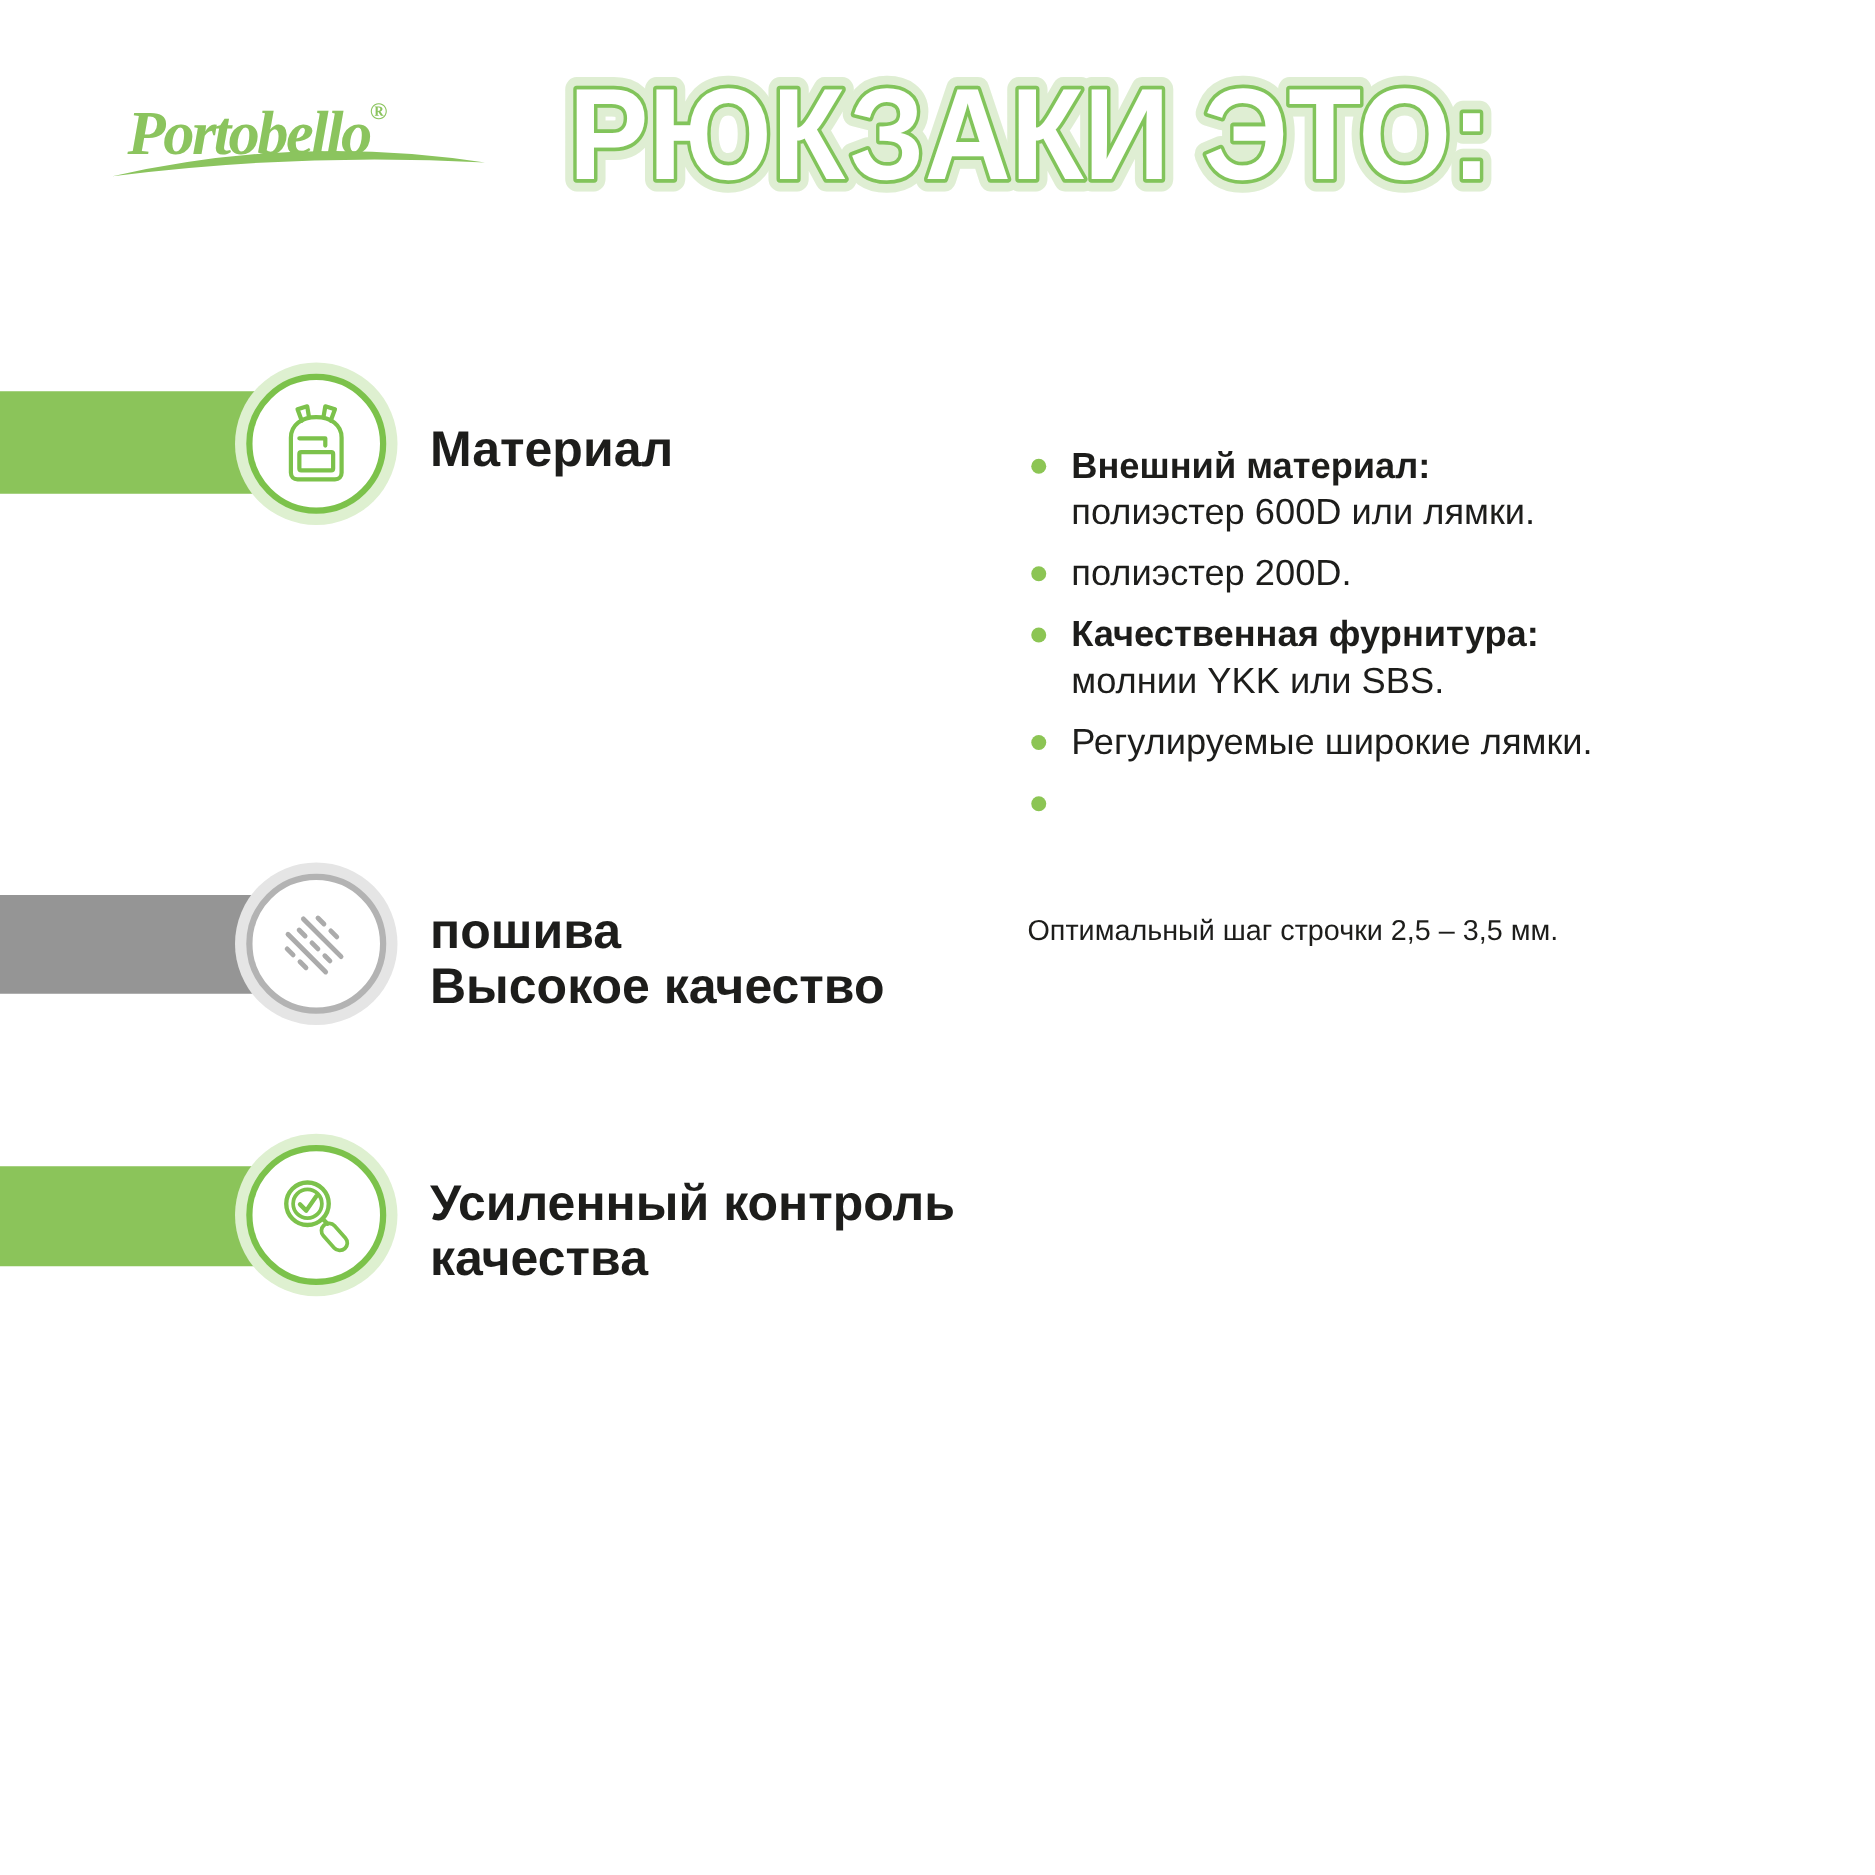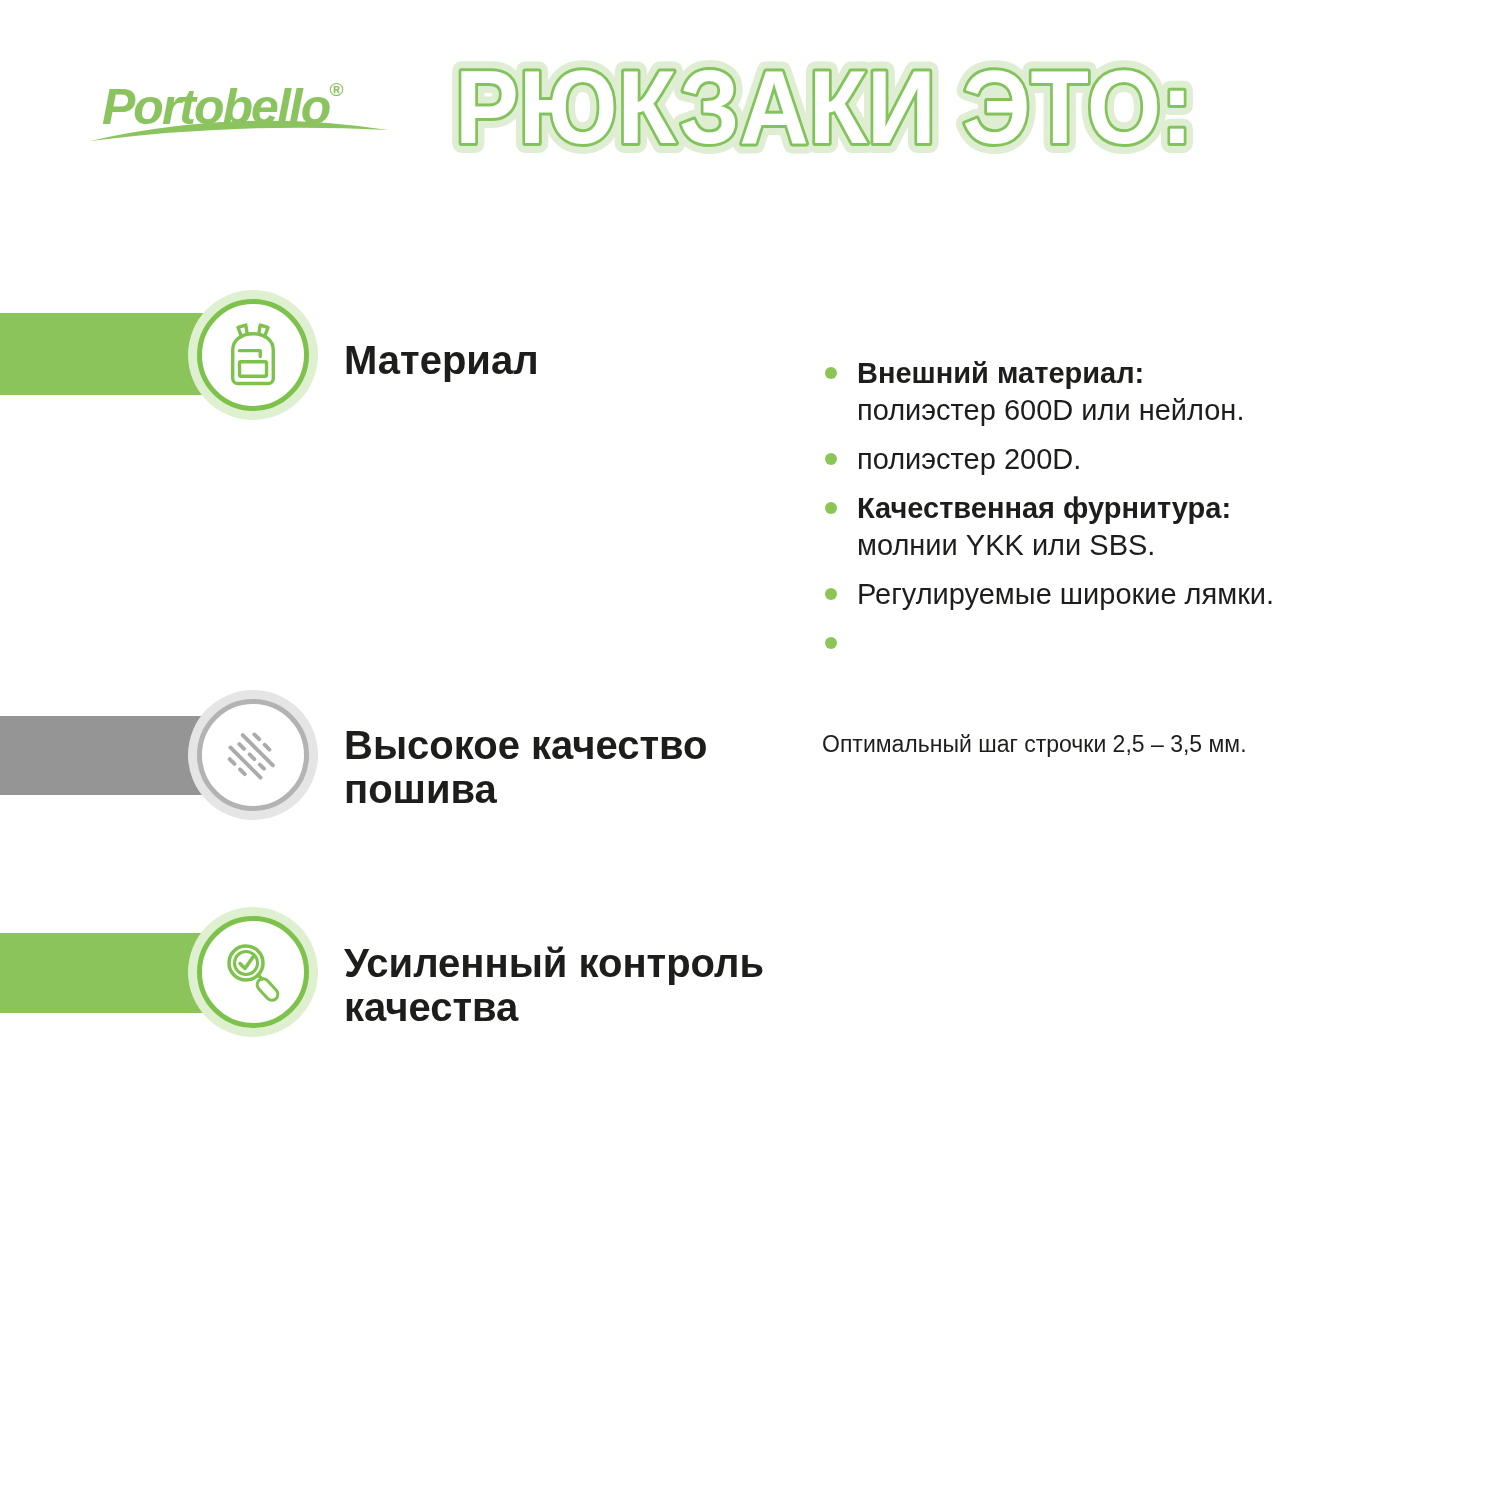--- a/index.html
+++ b/index.html
@@ -3,21 +3,21 @@
 <meta charset="utf-8">
 <style>
   html,body{margin:0;padding:0;}
   body{
     width:1500px;height:1500px;position:relative;overflow:hidden;
     background:#ffffff;
     font-family:"Liberation Sans", sans-serif;
     color:#1d1d1b;
   }
   
-  .logo{position:absolute;left:102px;top:64px;width:320px;}
+  .logo{position:absolute;left:102px;top:64px;width:320px;font-family:Liberation Serif, serif;}
   .logo-text{
     font-size:50px;font-weight:700;font-style:italic;
     letter-spacing:-2px;color:#8bc45e;line-height:52px;white-space:nowrap;
   }
   .logo-reg{font-size:19px;font-style:italic;vertical-align:28px;letter-spacing:0;}
   .logo-swoosh{position:absolute;left:-14px;top:52px;}
   
   .title-wrap{position:absolute;left:439px;top:46px;}
   .title-wrap text{
     font-family:"Liberation Sans", sans-serif;
@@ -105,21 +105,21 @@
     <rect x="15" y="40" width="28" height="15" rx="1.5"></rect>
   </svg>
 </div>
 <div class="heading h1">
   <span>Материал</span>
 </div>
 
 <div class="bullets">
   <div class="bullet-item">
     <span class="bullet-dot"></span>
-    <span class="bullet-label">Внешний материал:</span><span>полиэстер 600D или нейлон.</span>
+    <span class="bullet-label">Внешний материал:</span><span>полиэстер 600D или лямки.</span>
   </div>
   <div class="bullet-item">
     <span class="bullet-dot"></span>
     <span>полиэстер 200D.</span>
   </div>
   <div class="bullet-item">
     <span class="bullet-dot"></span>
     <span class="bullet-label">Качественная фурнитура:</span><span>молнии YKK или SBS.</span>
   </div>
   <div class="bullet-item">
@@ -139,22 +139,22 @@
     <g transform="rotate(-45 32 32)">
       <line x1="12" y1="18" x2="12" y2="46" stroke-dasharray="7 8"></line>
       <line x1="21" y1="10" x2="21" y2="54"></line>
       <line x1="30" y1="14" x2="30" y2="50" stroke-dasharray="7 8"></line>
       <line x1="39" y1="10" x2="39" y2="54"></line>
       <line x1="48" y1="18" x2="48" y2="46" stroke-dasharray="7 8"></line>
     </g>
   </svg>
 </div>
 <div class="heading h2">
+  <span>пошива</span>
   <span>Высокое качество</span>
-  <span>пошива</span>
 </div>
 <div class="note">Оптимальный шаг строчки 2,5 – 3,5 мм.</div>
 
 <div class="bar green r3"></div>
 <div class="halo green r3"></div>
 <div class="ringc green r3">
   <svg width="64" height="64" viewBox="0 0 64 64" fill="none" stroke="#7cc24b" stroke-linecap="round" stroke-linejoin="round">
     <circle cx="25" cy="23" r="17" stroke-width="3.5"></circle>
     <circle cx="25" cy="23" r="11.5" stroke-width="3"></circle>
     <path d="M19,23.5 L24,28.5 L32,17" stroke-width="3.5"></path>

